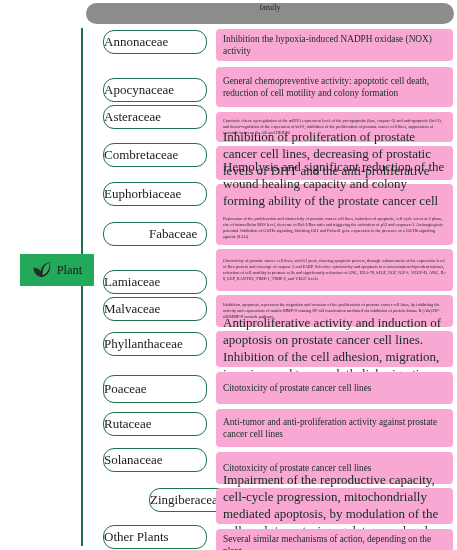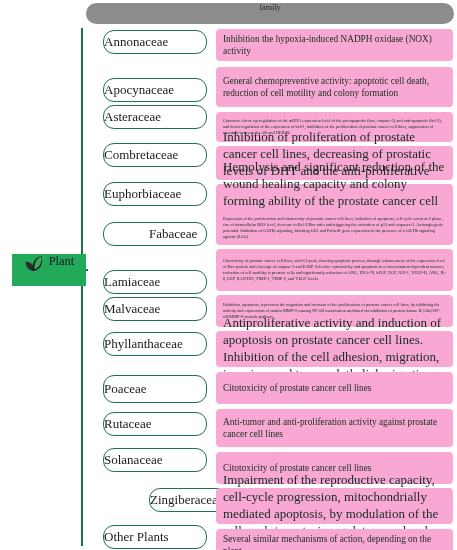--- a/index.html
+++ b/index.html
@@ -15,23 +15,23 @@
     background:#8c8c8c;border-radius:11px;
     display:flex;align-items:center;
     color:#2b2b2b;font-size:8.2px;flex-direction:column;
   }
   #header-bar .hdr-cell{text-align:center;}
   #header-bar .hdr-family{width:130px;}
   #header-bar .hdr-mech{flex:1;}
 
   
   #plant-node{
-    position:absolute;left:12px;top:254px;width:74px;height:32px;
+    position:absolute;left:20px;top:254px;width:74px;height:32px;
     background:#22a95a;border-radius:0;
-    display:flex;justify-content:center;gap:3px;
+    display:flex;align-items:center;justify-content:center;gap:3px;
   }
   #plant-node .plant-label{
     color:#1a1a1a;font-size:12.5px;font-family:"Liberation Serif",serif;
   }
   #plant-node svg{display:block;}
 
   
   #plant-connector{
     position:absolute;left:80px;top:269px;width:8px;height:1.5px;
     background:#1d7349;

